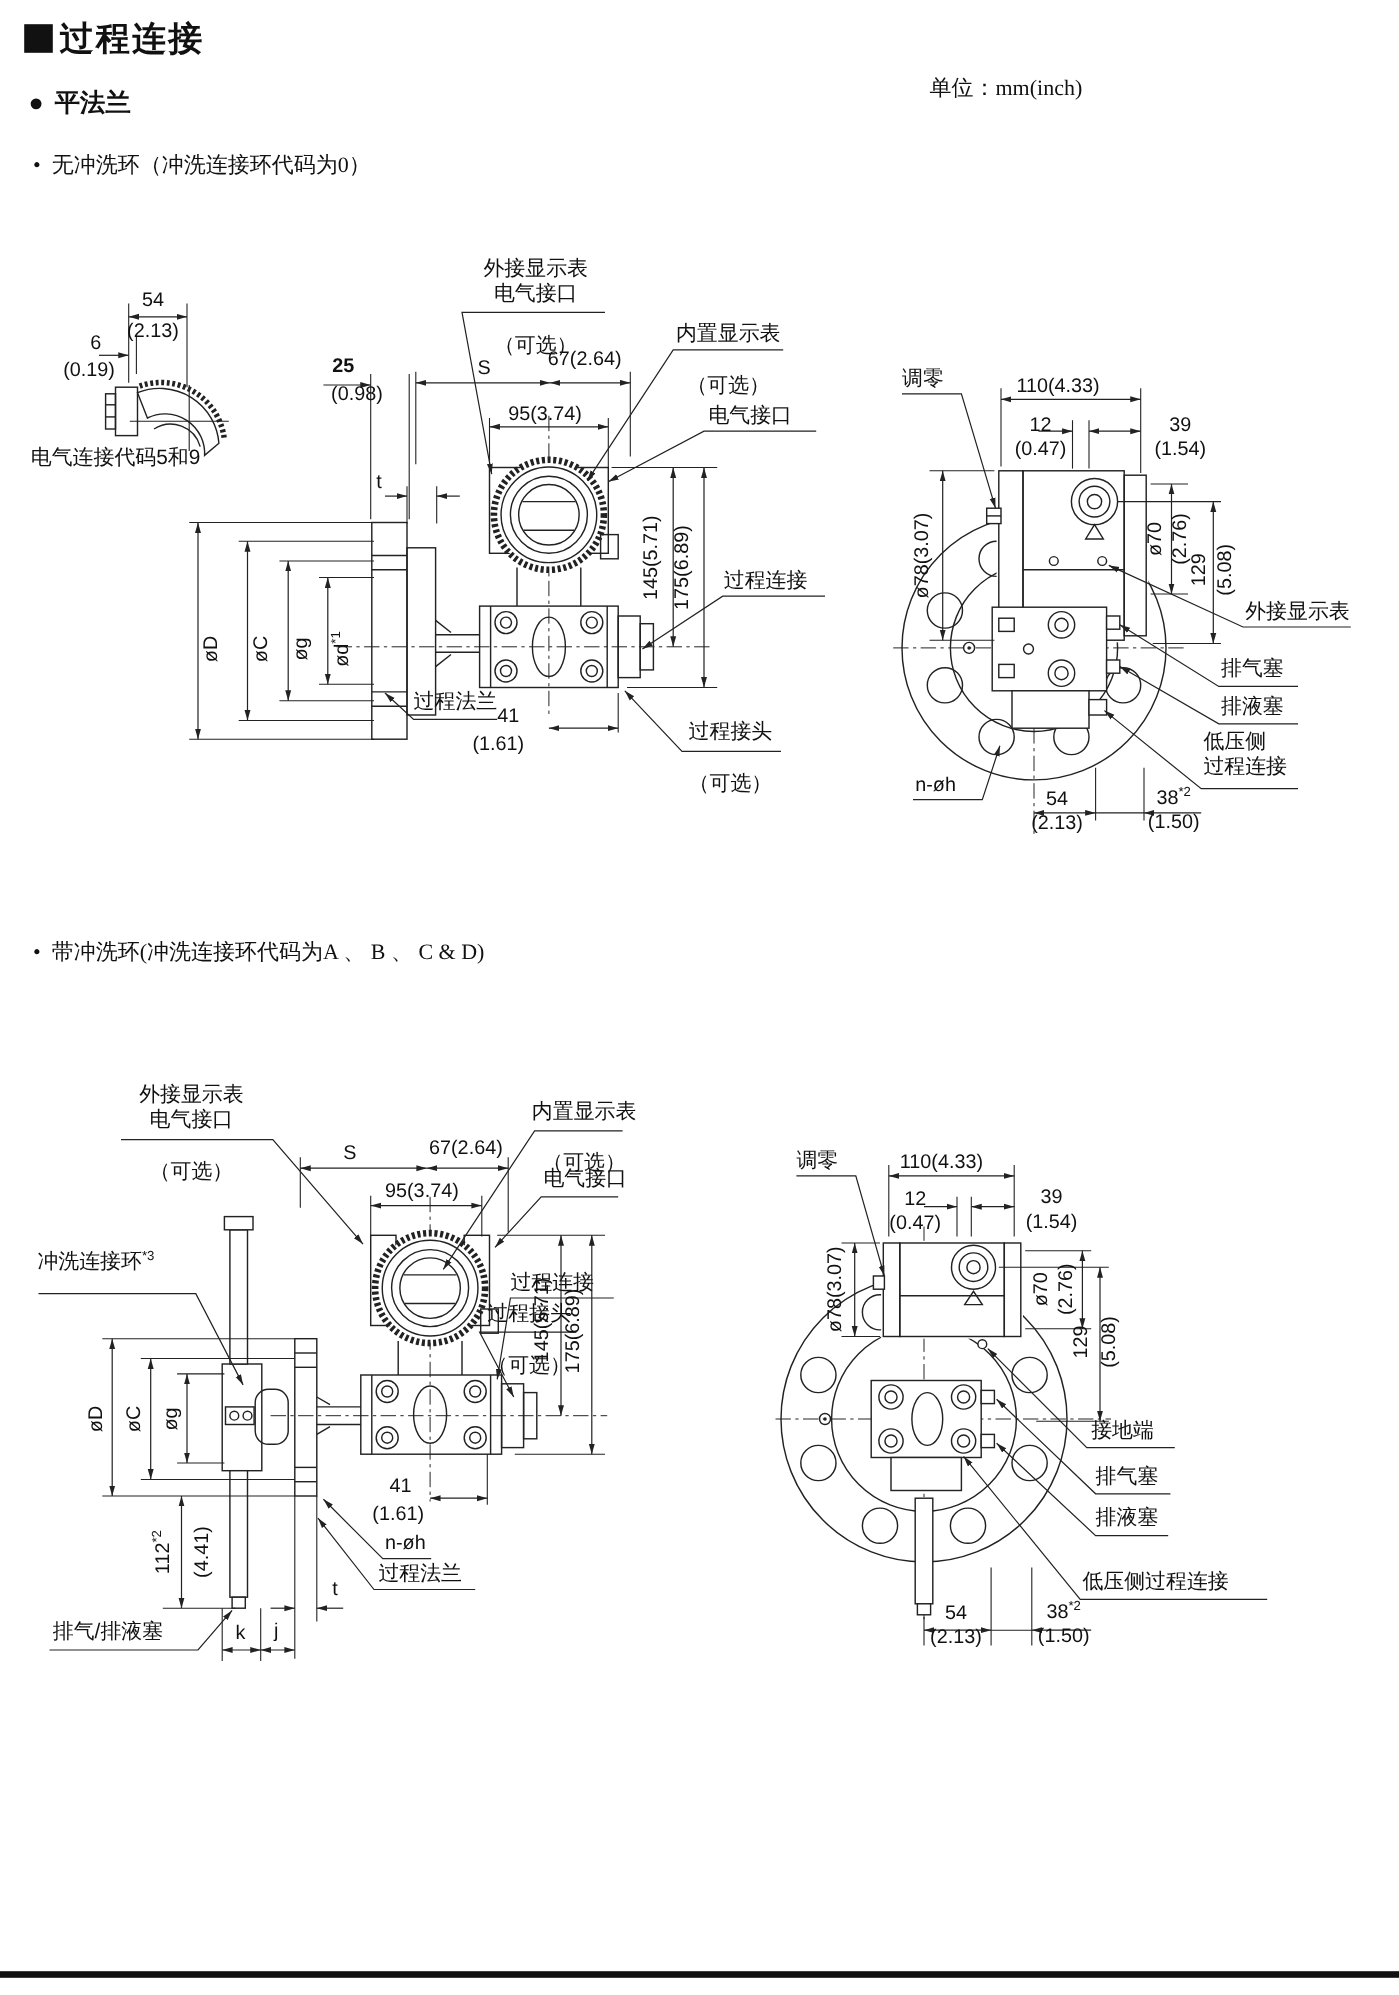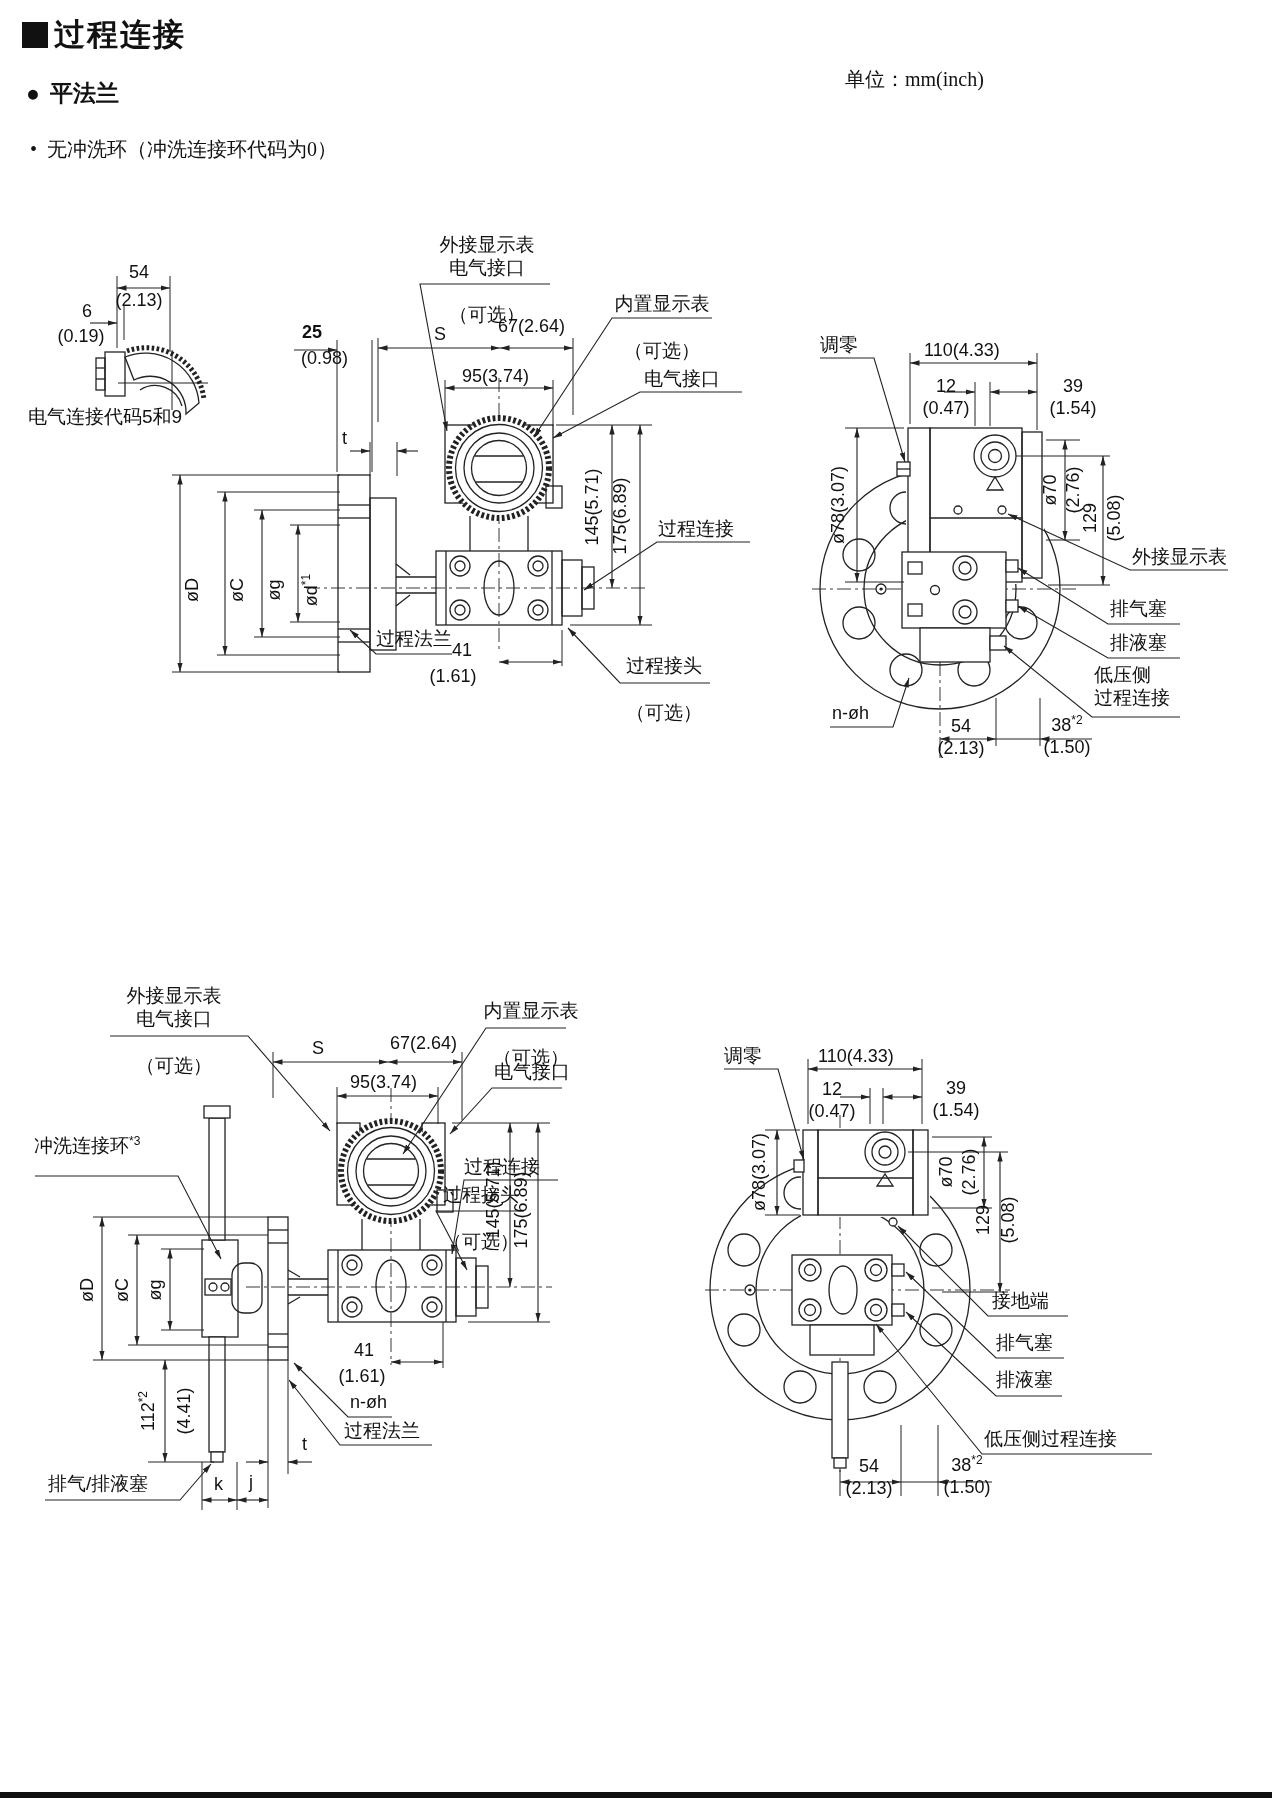--- a/index.html
+++ b/index.html
@@ -2,21 +2,21 @@
 <html><head>
 <meta charset="utf-8">
 <style>
   html,body{margin:0;padding:0;background:#e8e8e8;}
   .page{position:relative;width:1272px;height:1814px;background:#fff;margin:0 auto;overflow:hidden;
         font-family:"Liberation Sans",sans-serif;color:#111;}
   .title-row{position:absolute;left:22px;top:14px;display:flex;align-items:center;gap:6px;}
   .title-sq{width:26px;height:26px;background:#111;display:inline-block;}
   .title{font-family:"Liberation Sans",sans-serif;font-size:31px;font-weight:bold;letter-spacing:2px;}
   .unit{position:absolute;left:845px;top:66px;font-family:"Liberation Serif",serif;font-size:20px;}
-  .h2{position:absolute;left:26px;top:78px;font-family:Liberation Serif, serif;font-size:23px;font-weight:bold;}
+  .h2{position:absolute;left:26px;top:78px;font-family:Liberation Mono, monospace;font-size:23px;font-weight:bold;}
   .h3{position:absolute;font-family:"Liberation Serif",serif;font-size:20px;}
   .bullet{margin-right:10px;}
   .fig{position:absolute;left:0;width:1272px;}
   .fig svg{position:absolute;left:0;top:0;}
   .lab{position:absolute;font-size:18px;line-height:1.2;white-space:nowrap;}
   .zh{font-size:19px;}
   .blk{position:absolute;font-size:18px;line-height:1.2;text-align:center;}
   .blk.zh{font-size:19px;}
   .blk .mt{margin-top:24px;}
   .vlab{position:absolute;font-size:18px;white-space:nowrap;transform:translate(-50%,-50%) rotate(-90deg);}
@@ -308,20 +308,21 @@
     <div class="blk" style="left:928px;top:516px;width:66px;">
         <div>54</div>
         <div>(2.13)</div>
       </div>
     <div class="blk" style="left:1034px;top:513px;width:66px;">
         <div><span>38</span><sup>*2</sup></div>
         <div>(1.50)</div>
       </div>
   </section>
 
+  <div class="h3" style="left:30px;top:852px;"><span class="bullet">•</span><span>带冲洗环(冲洗连接环代码为A 、 B 、 C &amp; D)</span></div>
 
   <section class="fig" style="top:860px;height:790px;">
     <svg width="1272" height="790" viewBox="0 0 1272 790">
       <defs>
         <marker id="a2" markerWidth="10" markerHeight="8" refX="9.5" refY="3" orient="auto-start-reverse" markerUnits="userSpaceOnUse">
             <path d="M0,0.3 L9.5,3 L0,5.7 Z" fill="#222"></path>
           </marker>
         <pattern id="p2" width="4" height="4" patternUnits="userSpaceOnUse">
             <path d="M1.5,0 V4" stroke="#333" stroke-width="1"></path>
           </pattern>

